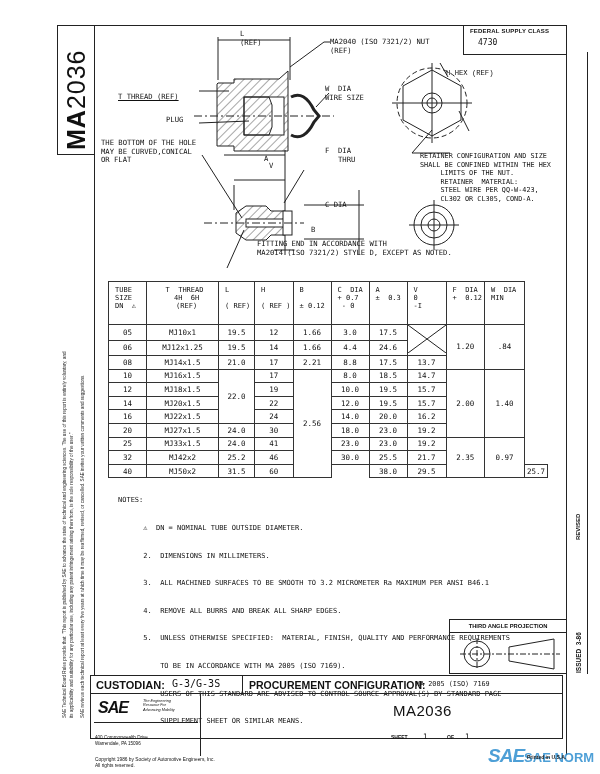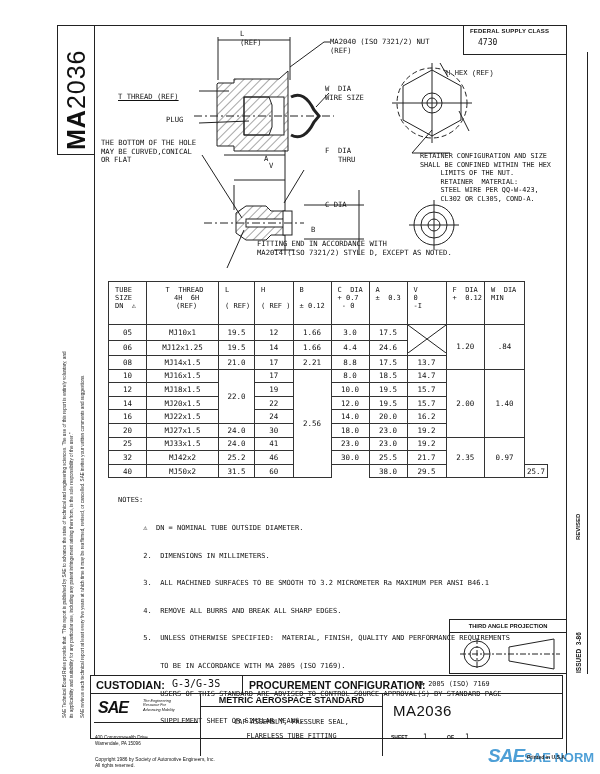--- a/index.html
+++ b/index.html
@@ -379,25 +379,20 @@
   </div>
   <div class="sae">
     <div class="logo">SAE</div>
     <div class="tag" style="white-space:pre;">The Engineering
 Resource For
 Advancing Mobility</div>
     <div class="rule"></div>
     <div class="addr" style="white-space:pre;">400 Commonwealth Drive
 Warrendale, PA 15096</div>
   </div>
-  <div class="mas">
-    <div class="hdr">METRIC AEROSPACE STANDARD</div>
-    <div class="t1 mono">CAP ASSEMBLY, PRESSURE SEAL,</div>
-    <div class="t2 mono">FLARELESS TUBE FITTING</div>
-  </div>
   <div class="num">
     <div class="big">MA2036</div>
     <span class="sheet">SHEET</span>
     <span class="sheetv mono">1</span>
     <span class="of">OF</span>
     <span class="ofv mono">1</span>
   </div>
 </div>
 
 <div class="abs copyright" style="white-space:pre;">Copyright 1986 by Society of Automotive Engineers, Inc.

